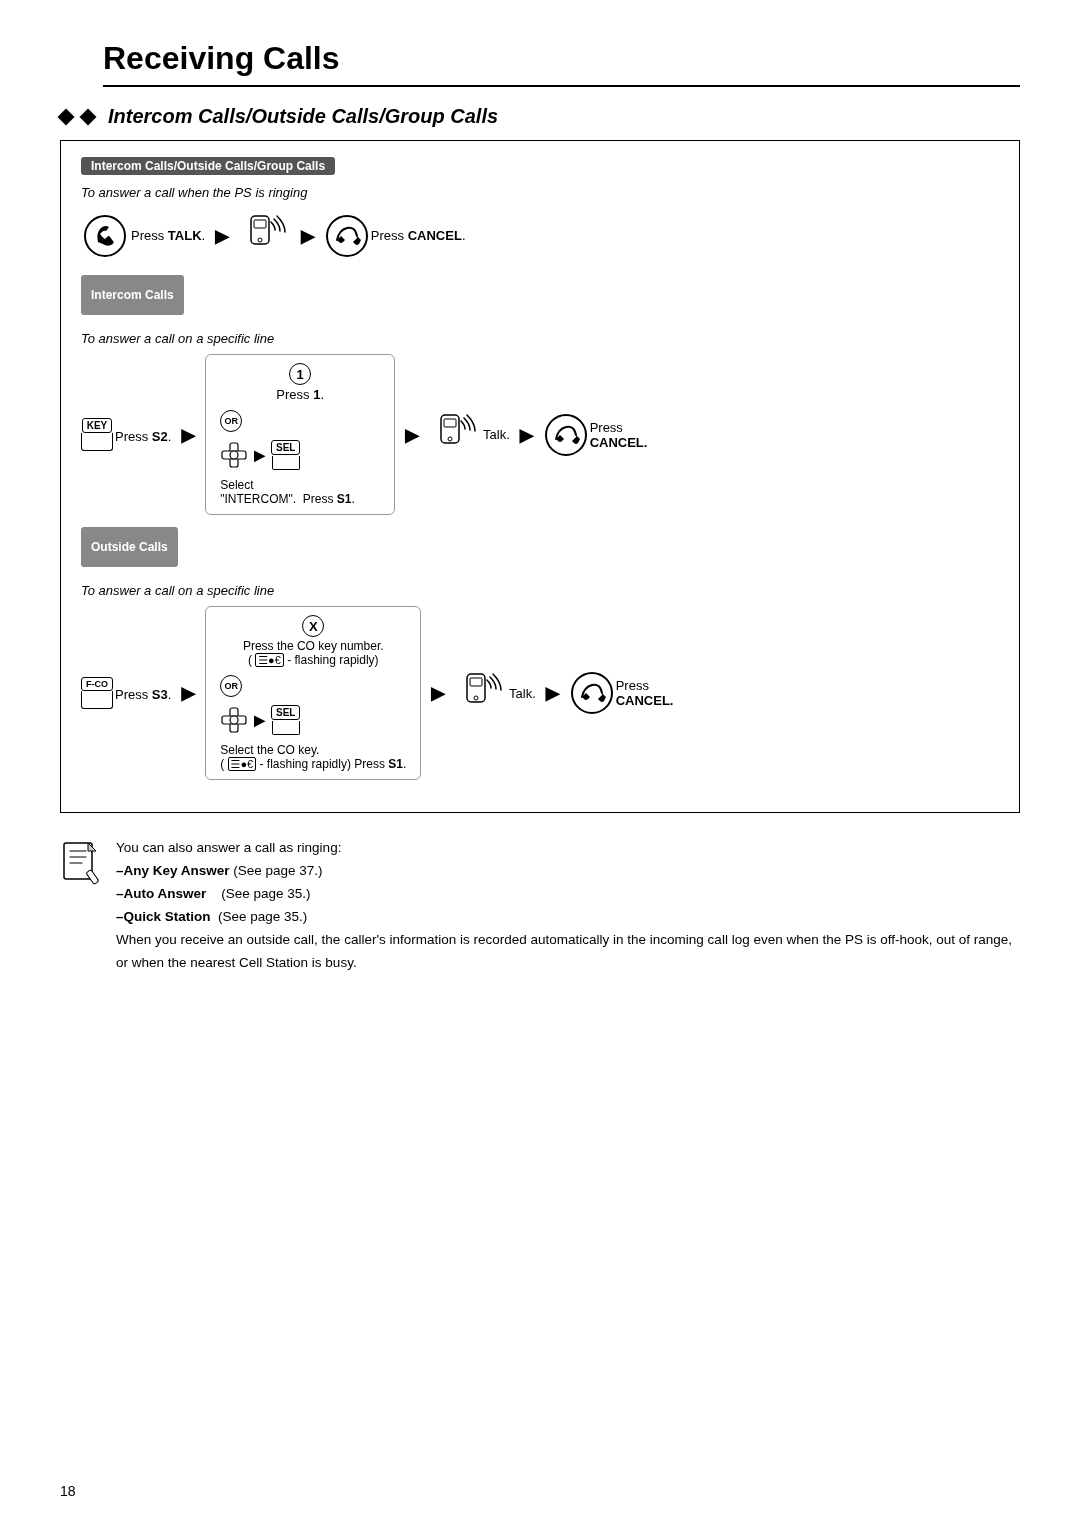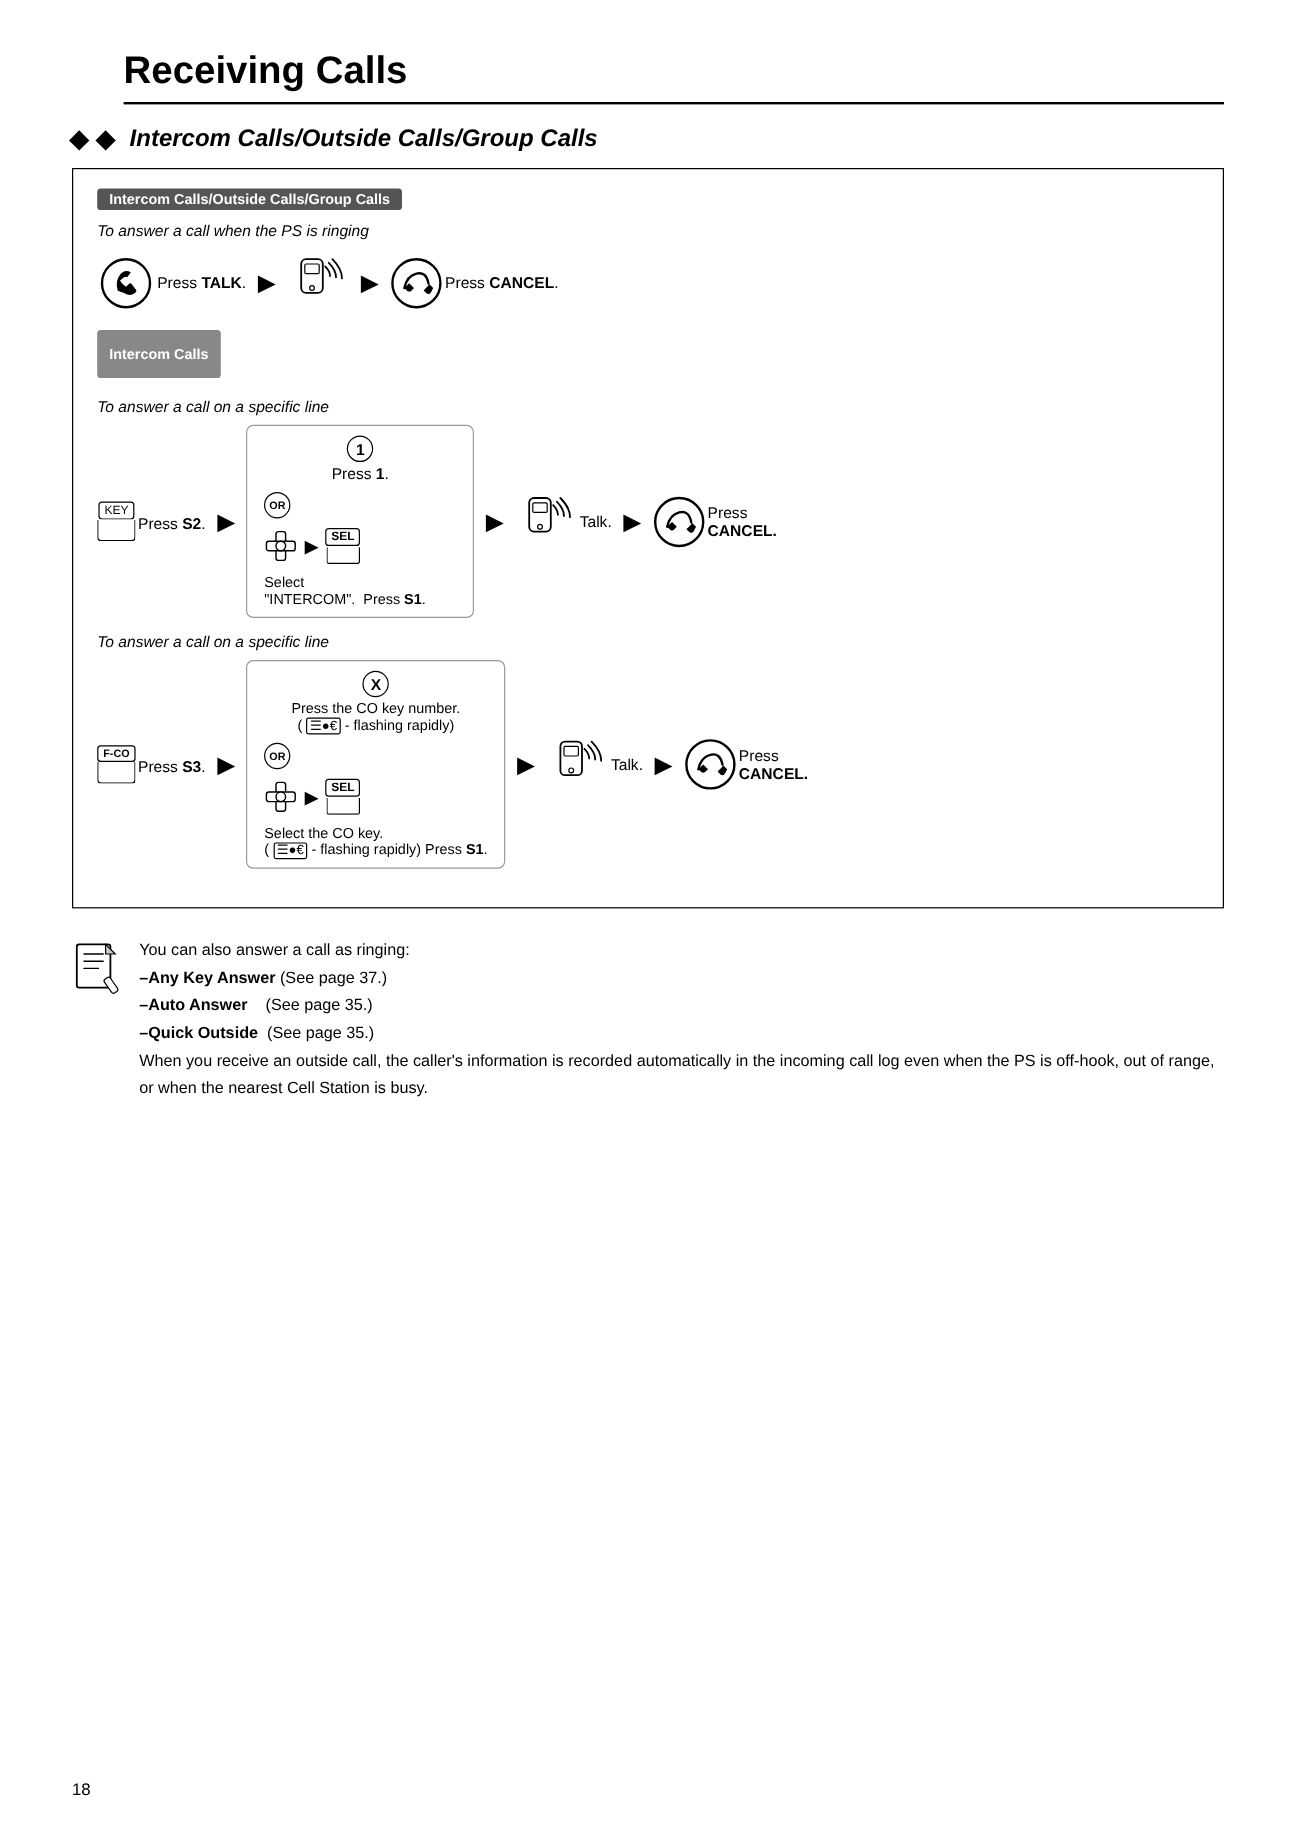--- a/index.html
+++ b/index.html
@@ -122,21 +122,21 @@
       font-size: 10px;
       font-weight: bold;
       display: inline-flex;
       align-items: center;
       justify-content: center;
     }
     .key-box {
       border: 1.5px solid #000;
       border-radius: 3px;
       font-size: 10px;
-      font-weight: normal;
+      font-weight: bold;
       padding: 1px 4px;
       display: inline-block;
     }
     .num-circle {
       border: 1.5px solid #000;
       border-radius: 50%;
       width: 22px;
       height: 22px;
       font-size: 13px;
       font-weight: bold;
@@ -343,20 +343,23 @@
           <path d="M12 26 Q14 16 22 14 Q30 12 32 22" stroke="#000" stroke-width="2" fill="none" stroke-linecap="round"></path>
           <path d="M12 26 L16 22 L20 26 L18 28 Q16 30 14 28Z" fill="#000"></path>
           <path d="M32 22 L36 26 L34 30 Q32 32 30 30 L28 28 L32 24Z" fill="#000"></path>
         </svg>
       </div>
       <span style="font-size:13px;">Press<br><b>CANCEL.</b></span>
     </div>
   </div>
 
   
+  <div class="section-divider">
+    <div class="subsection-badge">Outside Calls</div>
+  </div>
 
   <div class="italic-label">To answer a call on a specific line</div>
 
   
   <div class="flow-row" style="align-items:center;">
 
     <div class="label-below">
       <div style="display:flex;flex-direction:column;align-items:center;">
         <span class="fco-box" style="font-size:9px;">F-CO</span>
         <div style="width:32px;height:18px;border:1.5px solid #000;border-top:none;border-radius:0 0 3px 3px;background:#fff;"></div>
@@ -437,18 +440,18 @@
 
       <path d="M28 2 L36 10 L28 10 Z" fill="#ccc" stroke="#000" stroke-width="1"></path>
 
       <rect x="26" y="32" width="6" height="14" rx="2" transform="rotate(-35 26 32)" fill="#fff" stroke="#000" stroke-width="1"></rect>
     </svg>
   </div>
   <div class="note-content">
     <span>You can also answer a call as ringing:</span><br>
     <b>–Any Key Answer</b><span> (See page 37.)</span><br>
     <b>–Auto Answer</b>&nbsp;&nbsp;&nbsp;&nbsp;<span>(See page 35.)</span><br>
-    <b>–Quick Outside</b>&nbsp;&nbsp;<span>(See page 35.)</span><br>
+    <b>–Quick Station</b>&nbsp;&nbsp;<span>(See page 35.)</span><br>
     <span>When you receive an outside call, the caller's information is recorded automatically in the incoming call log even when the PS is off-hook, out of range, or when the nearest Cell Station is busy.</span>
   </div>
 </div>
 
 <div class="page-num" style="position:fixed;bottom:30px;left:60px;">18</div>
 
 </body></html>

